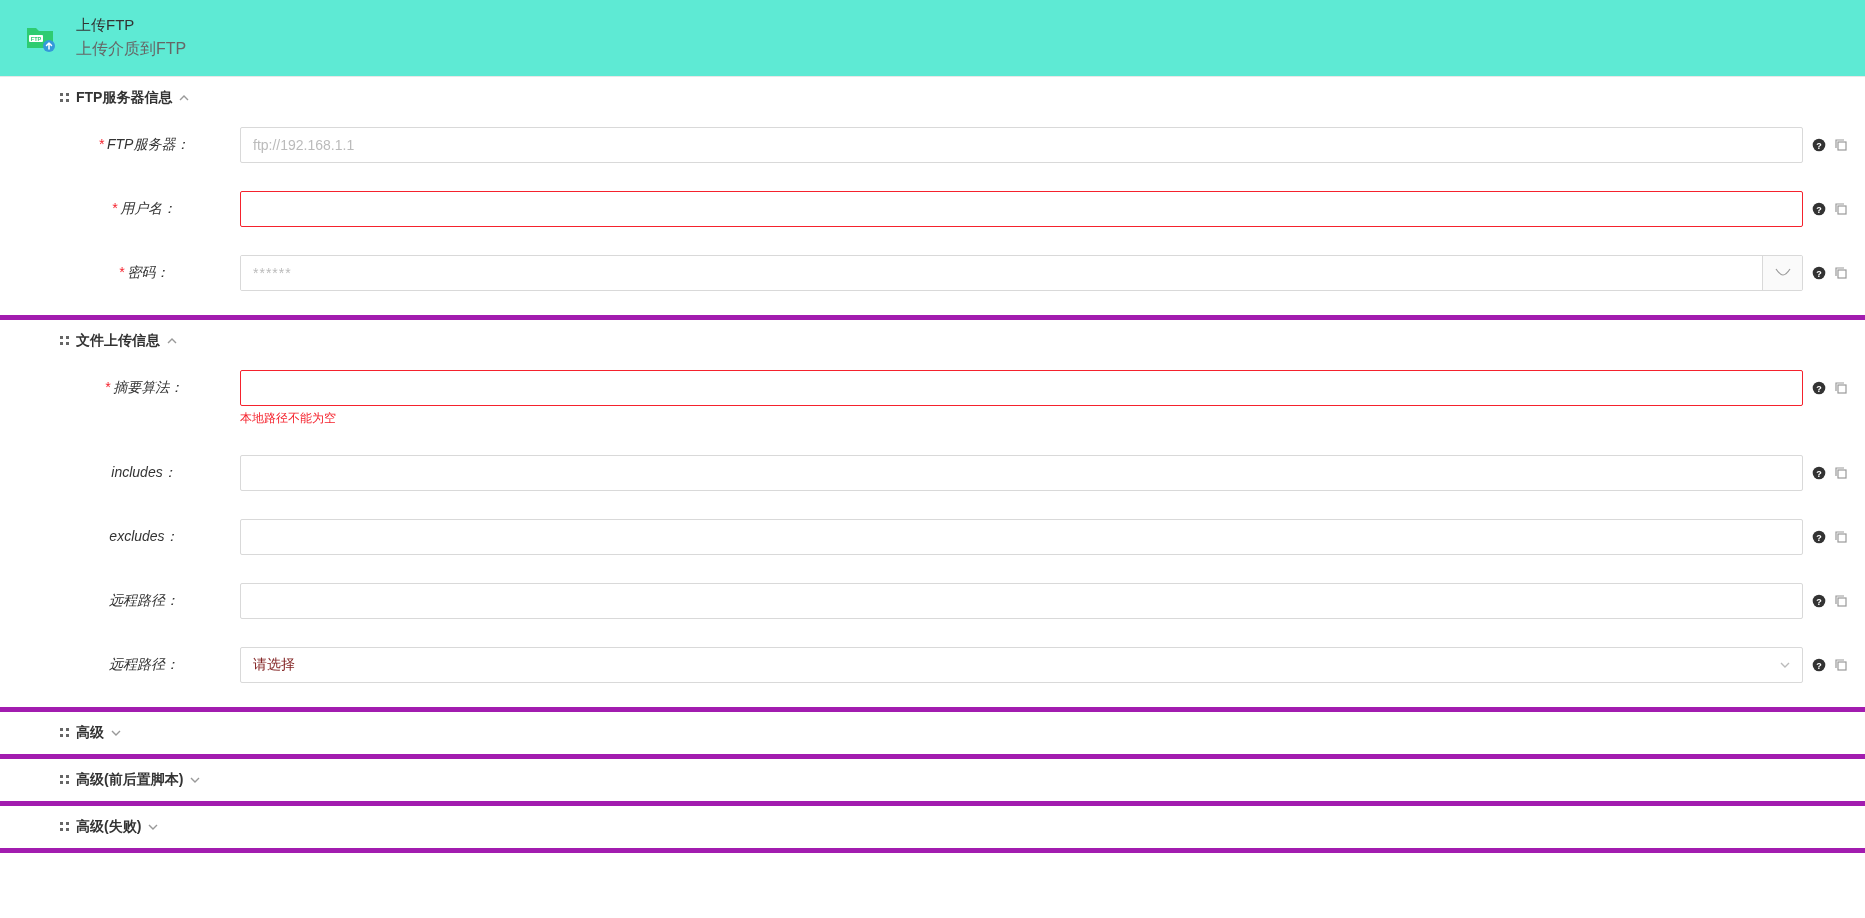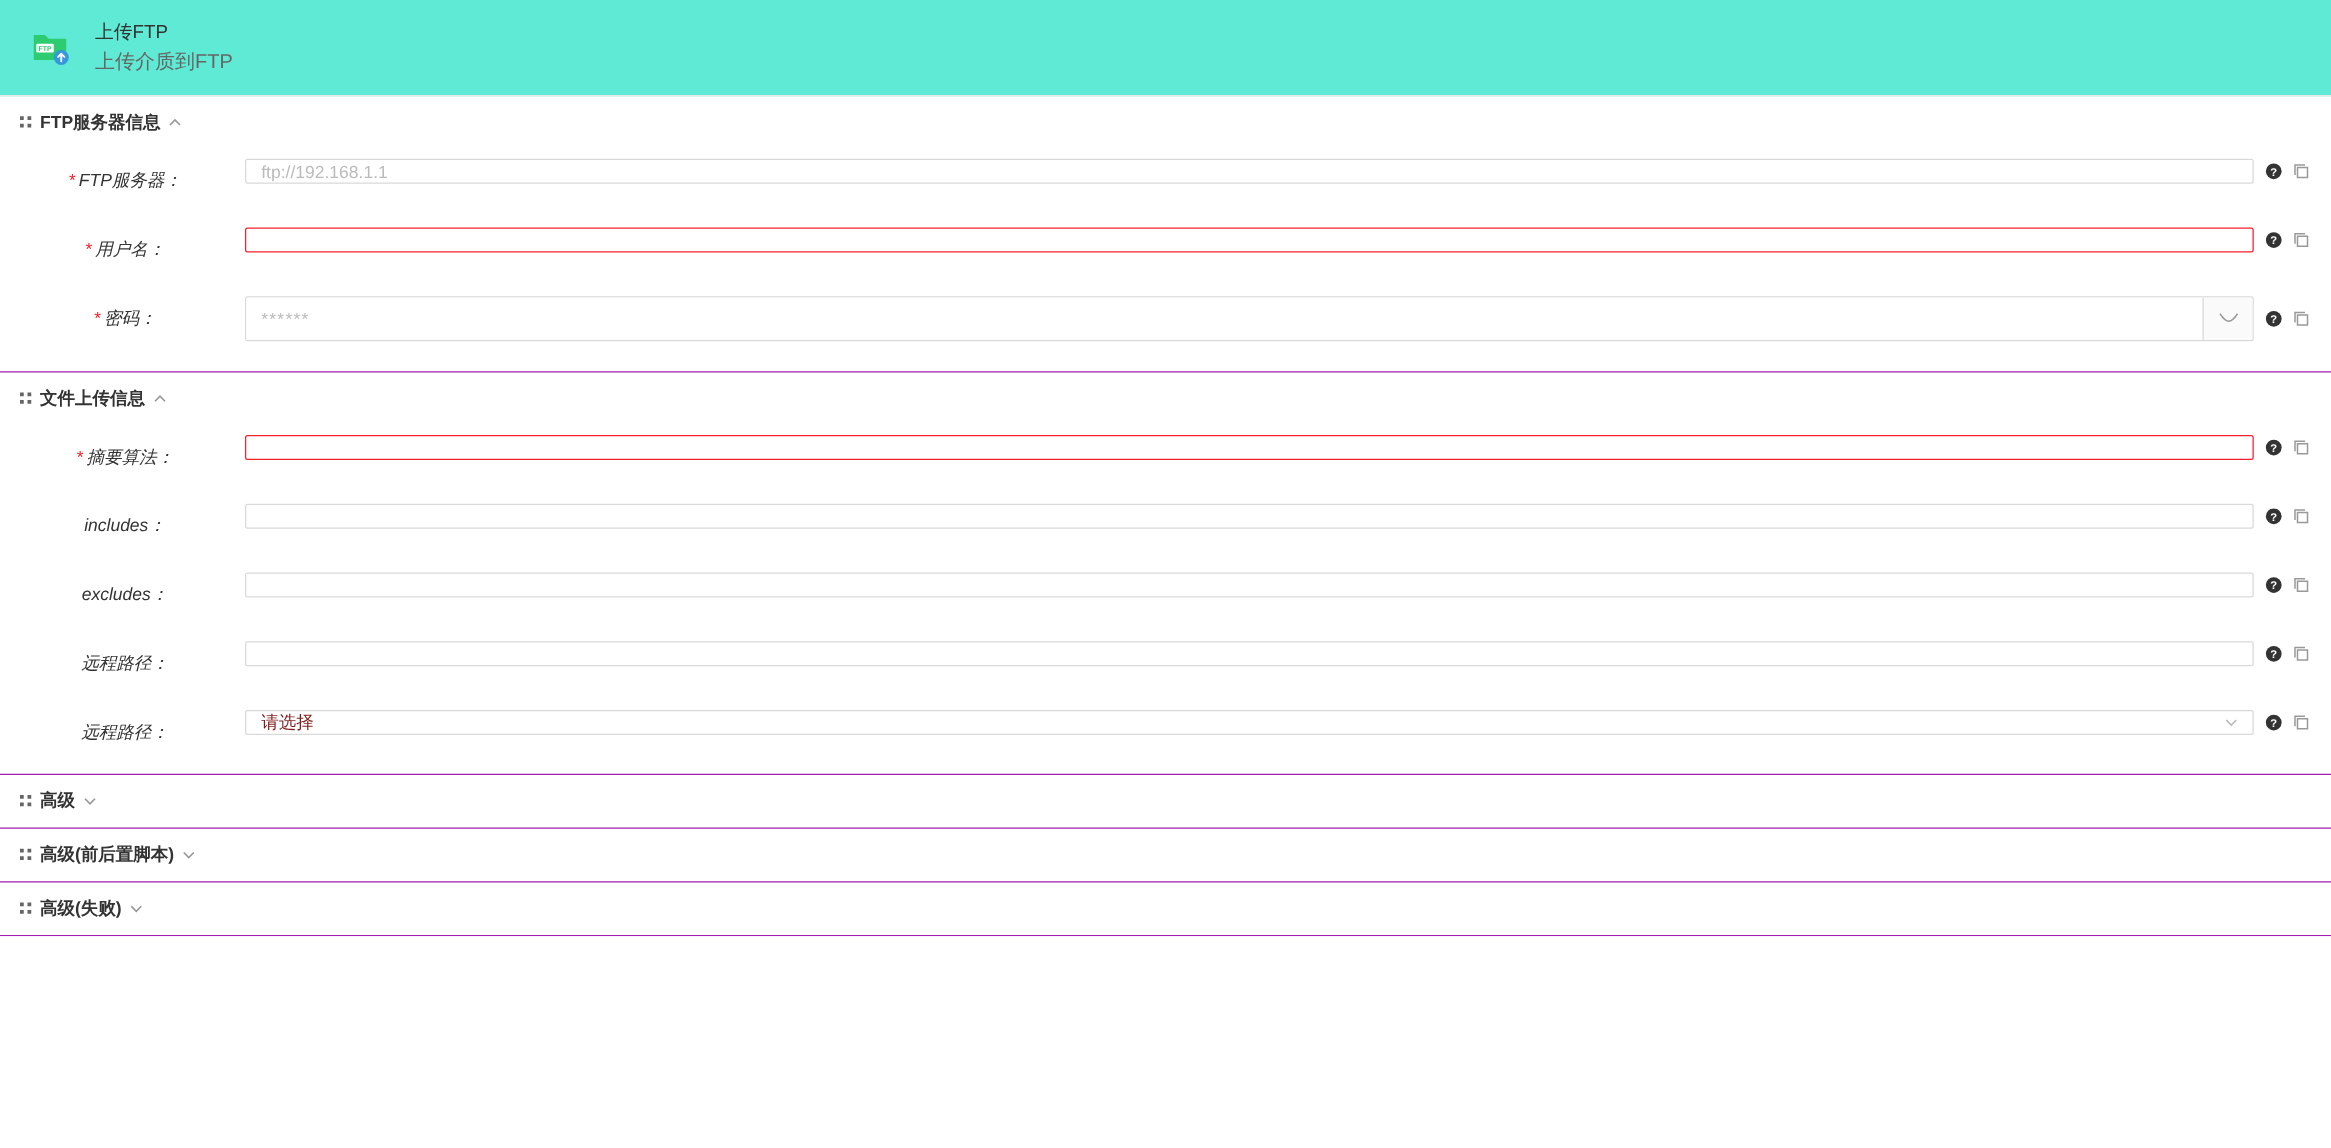--- a/index.html
+++ b/index.html
@@ -21,21 +21,22 @@
       width: 32px;
       height: 32px;
       position: relative;
     }
     .ftp-icon svg { width: 100%; height: 100%; }
     .header-text { display: flex; flex-direction: column; gap: 4px; }
     .header-title { font-size: 15px; font-weight: 500; color: #333; }
     .header-sub { font-size: 16px; color: #666; }
 
     .section {
-      border-bottom: 1px solid #a21caf;
+      border-bottom: 5px solid #a21caf;
+      padding-left: 44px;
     }
     .section-header {
       padding: 12px 16px;
       display: flex;
       align-items: center;
       gap: 6px;
       cursor: pointer;
       user-select: none;
     }
     .drag-handle {
@@ -83,21 +84,21 @@
       display: flex;
       flex-direction: column;
     }
     .input-wrap {
       display: flex;
       align-items: center;
       gap: 8px;
     }
     .text-input, .select-input {
       flex: 1;
-      height: 20px;
+      height: 36px;
       border: 1px solid #d9d9d9;
       border-radius: 2px;
       padding: 0 12px;
       font-size: 14px;
       color: #333;
       background: #fff;
       outline: none;
     }
     .text-input.error { border-color: #f5222d; }
     .text-input::placeholder { color: #bbb; }
@@ -294,20 +295,21 @@
                 </svg>
               </span>
             <span class="copy-icon">
                 <svg width="14" height="14" viewBox="0 0 14 14">
                   <rect x="4" y="4" width="8" height="8" stroke="currentColor" fill="none" stroke-width="1.2"></rect>
                   <path d="M2 10 L2 2 L10 2" stroke="currentColor" fill="none" stroke-width="1.2"></path>
                 </svg>
               </span>
           </div>
         </div>
+        <div class="error-msg">本地路径不能为空</div>
       </div>
     </div>
 
     <div class="form-row">
       <div class="form-label">includes：</div>
       <div class="form-control">
         <div class="input-wrap">
           <input class="text-input" type="text" style="">
           <div class="icon-group">
             <span class="help-icon">

